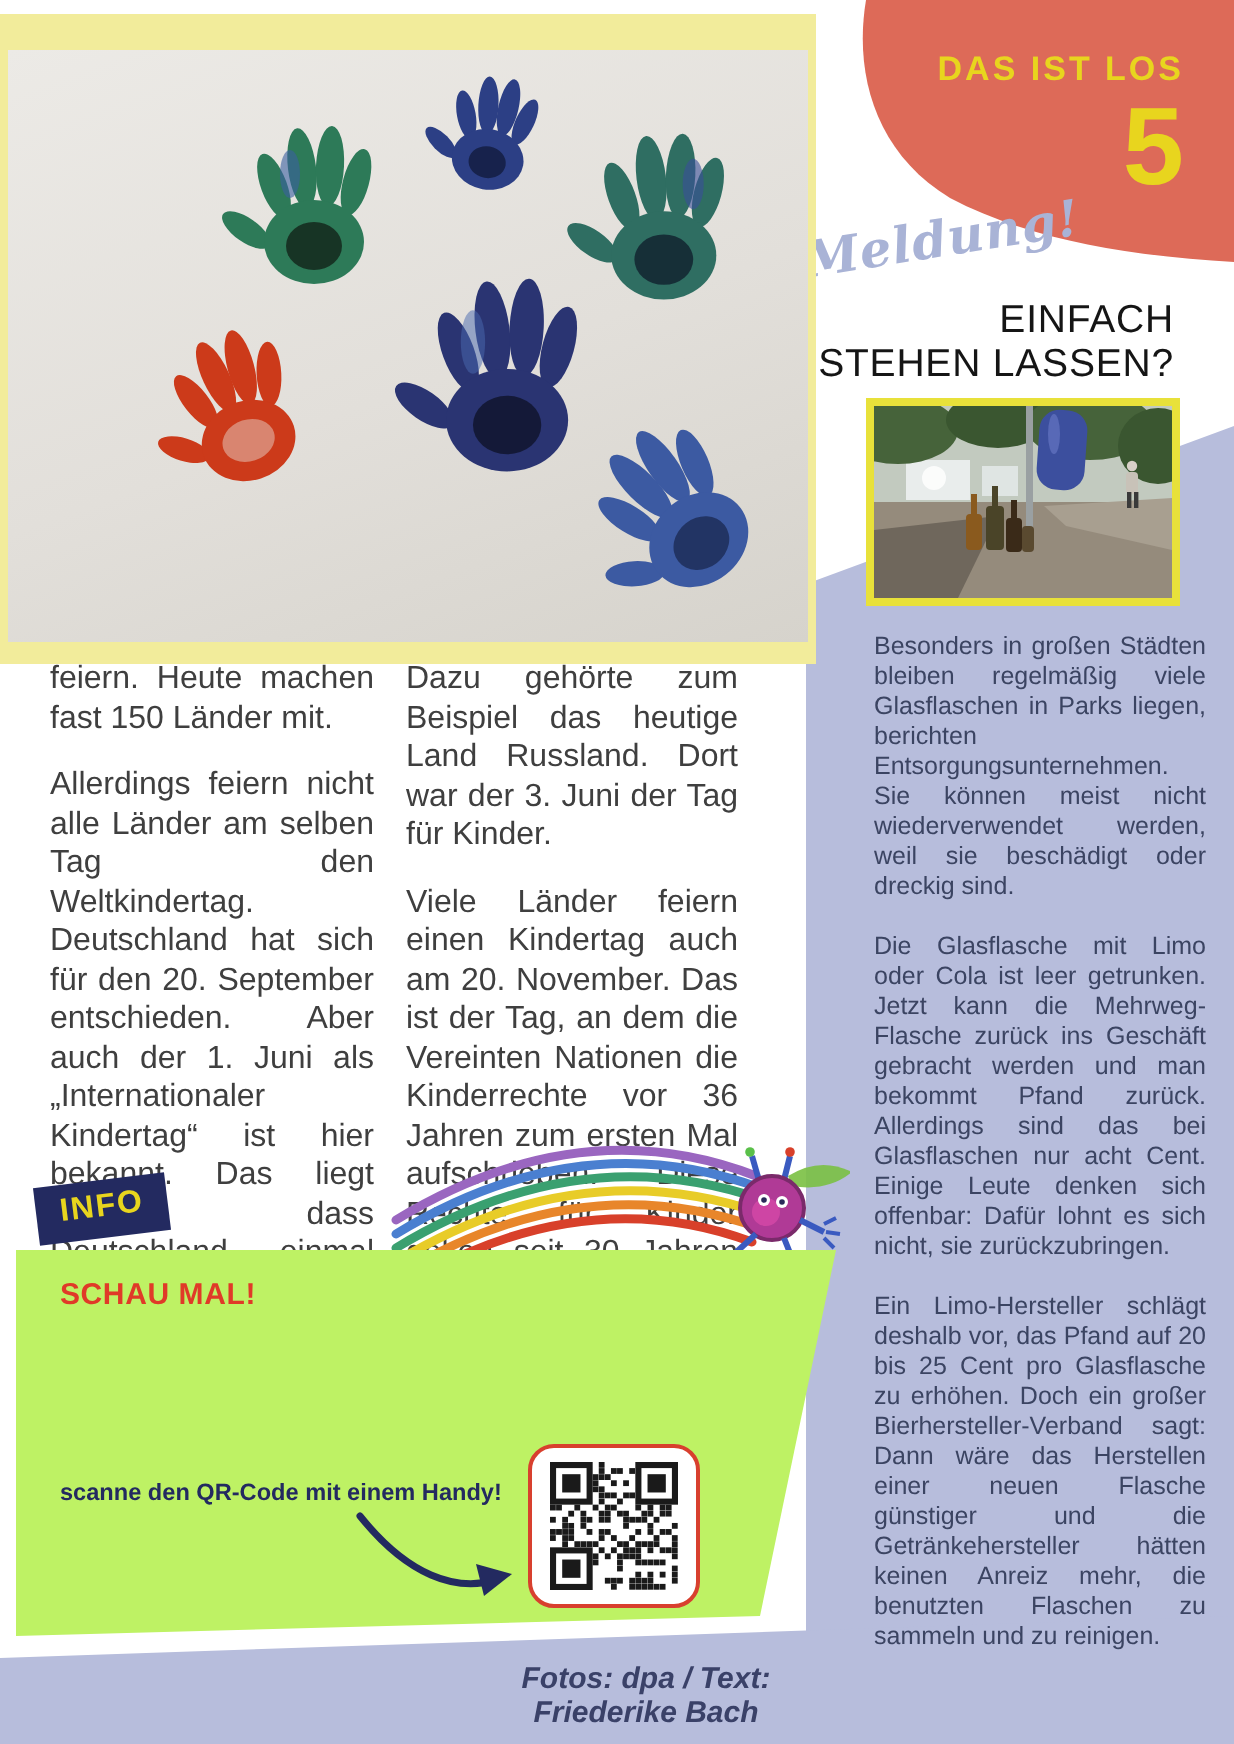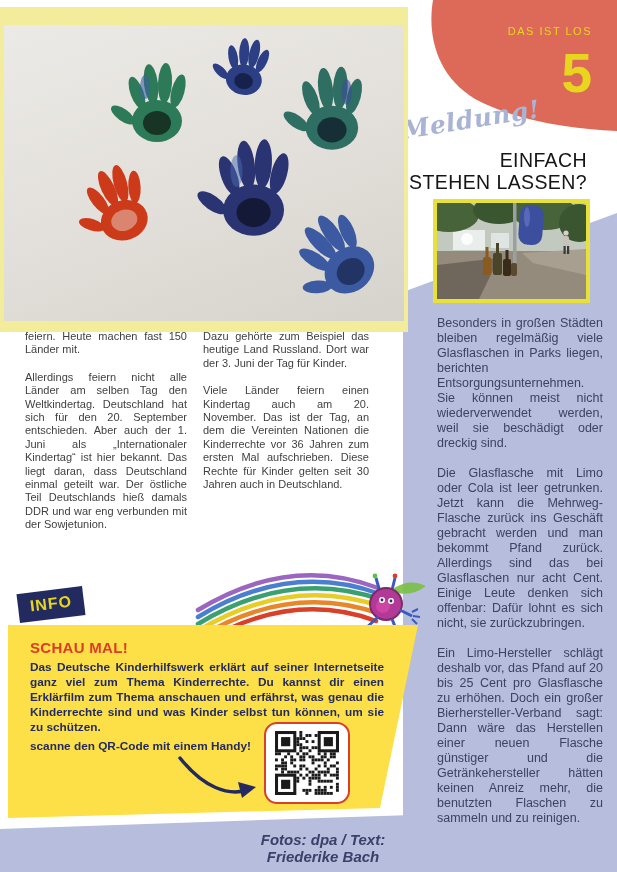--- a/index.html
+++ b/index.html
@@ -17,21 +17,21 @@
   }
   .lavender-band {
     position:absolute; left:0; top:800px; width:617px; height:72px;
     background:#b7bddc;
     clip-path:polygon(0 29px, 100% 8px, 100% 100%, 0 100%);
   }
   .red-blob { position:absolute; left:415px; top:0; width:202px; height:140px; }
   
   .masthead-title {
     position:absolute; top:25px; right:25px; color:#e8d51e;
-    font-size:11px; font-weight:400; letter-spacing:1.5px;
+    font-size:17px; font-weight:700; letter-spacing:1.5px;
   }
   .masthead-number {
     position:absolute; top:46px; right:25px; color:#e8d51e;
     font-size:55px; font-weight:800; line-height:1;
   }
   .kicker {
     position:absolute; left:402px; top:116px; color:#a9b3d6;
     font-family:"DejaVu Serif","Liberation Serif",serif;
     font-style:italic; font-weight:700; font-size:25px;
     transform:rotate(-9deg); transform-origin:left center; letter-spacing:.5px;
@@ -50,41 +50,41 @@
     position:absolute; left:4px; top:18px; width:400px; height:296px;
     background:linear-gradient(160deg,#eceae6 0%,#e2dfda 55%,#d6d3cc 100%);
   }
   .bottles-frame {
     position:absolute; left:433px; top:199px; width:157px; height:104px;
     border:4px solid #e8e13a; background:#9a9documents;
   }
   .bottles-frame svg { display:block; }
   
   .col {
-    position:absolute; top:330px; color:#3f3f3f; font-size:11px;
+    position:absolute; top:330px; color:#3f3f3f; font-size:16px;
     line-height:1.22; text-align:justify; hyphens:auto;
   }
   .col p + p { margin-top:14px; }
   .col1 { left:25px;  width:162px; }
   .col2 { left:203px; width:166px; }
   .right-article {
     position:absolute; left:437px; top:316px; width:166px;
     color:#3b4462; font-size:12.5px; line-height:1.2;
     text-align:justify; hyphens:auto;
   }
   .right-article p + p { margin-top:15px; }
   
   .info-badge {
     position:absolute; left:18px; top:590px; background:#232a60;
     color:#e8d51e; font-weight:800; font-size:16px; letter-spacing:1px;
     padding:5px 12px 6px; transform:rotate(-7deg);
   }
   .schau-box {
     position:absolute; left:8px; top:625px; width:410px; height:193px;
-    background:#fde047;
+    background:#bef264;
     clip-path:polygon(0 0, 410px 0, 372px 183px, 0 193px);
   }
   .schau-title {
     position:absolute; left:22px; top:14px; color:#e03a28;
     font-weight:800; font-size:15px; letter-spacing:.3px;
   }
   .schau-body {
     position:absolute; left:22px; top:35px; width:354px; color:#232a60;
     font-weight:700; font-size:11.8px; line-height:1.27; text-align:justify;
   }
@@ -242,21 +242,20 @@
     <circle cx="13" cy="33" r="5" fill="#4a3a8a"></circle>
     <line x1="14" y1="6" x2="26" y2="12" stroke="#3a5ac0" stroke-width="3"></line>
     <path d="M26,8 l6,-3 M27,12 l7,1 M26,15 l5,5" stroke="#3a5ac0" stroke-width="2"></path>
   </g>
 </svg>
 
 <div class="info-badge">INFO</div>
 
 <div class="schau-box">
   <div class="schau-title">SCHAU MAL!</div>
-  <div class="schau-body">Das Deutsche Kinderhilfswerk erklärt auf seiner Internetseite ganz viel zum Thema Kinderrechte. Du kannst dir einen Erklärfilm zum Thema anschauen und erfährst, was genau die Kinderrechte sind und was Kinder selbst tun können, um sie zu schützen.</div>
   <div class="schau-cta">
     <div>scanne den QR-Code mit einem Handy!</div>
   </div>
 </div>
 
 <svg class="arrow-svg" width="88" height="50" viewBox="0 0 88 50">
   <path d="M4,6 C28,36 52,44 72,38" fill="none" stroke="#232a60" stroke-width="3.5" stroke-linecap="round"></path>
   <path d="M62,30 L80,35 L66,46 Z" fill="#232a60"></path>
 </svg>
 

